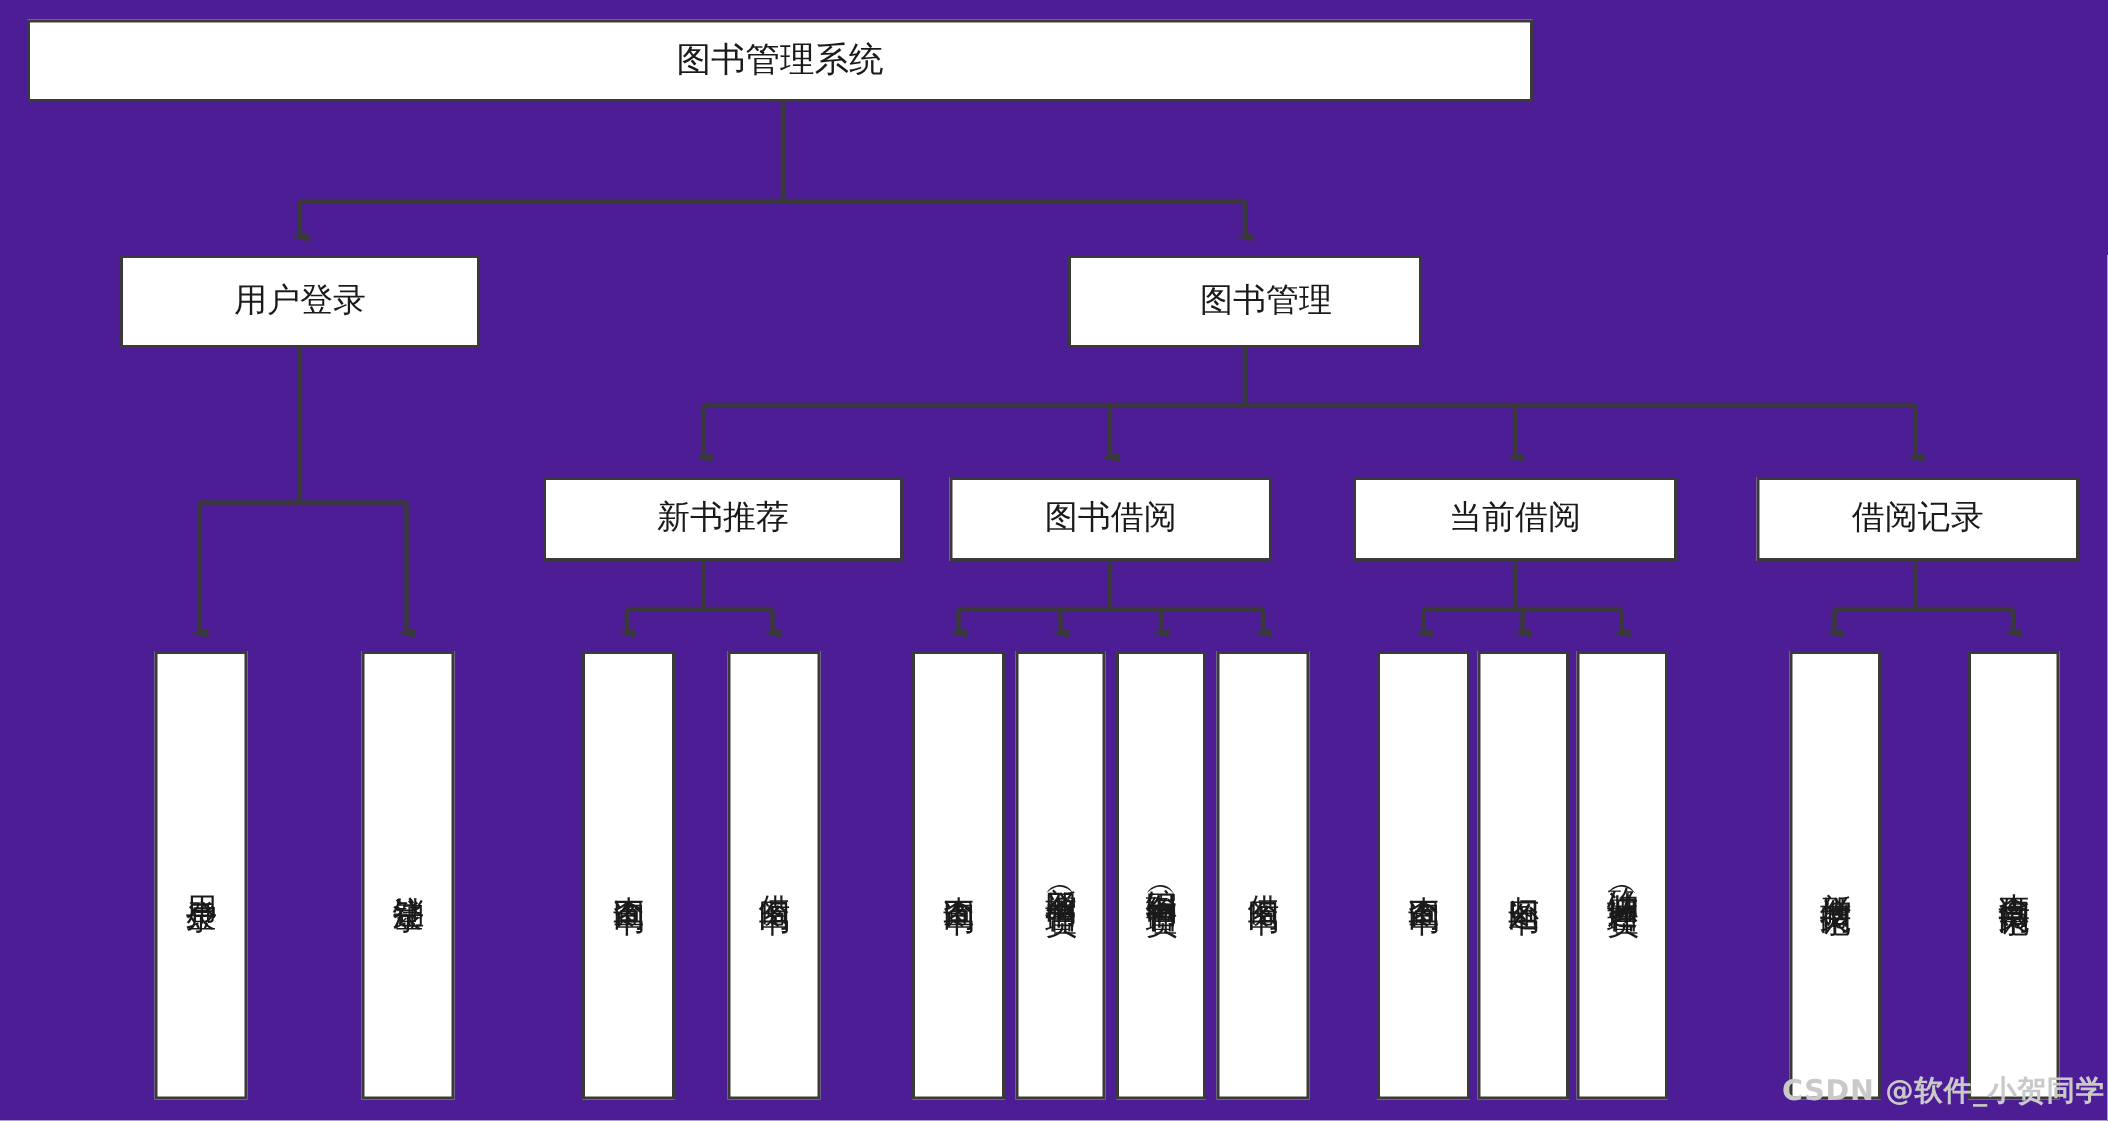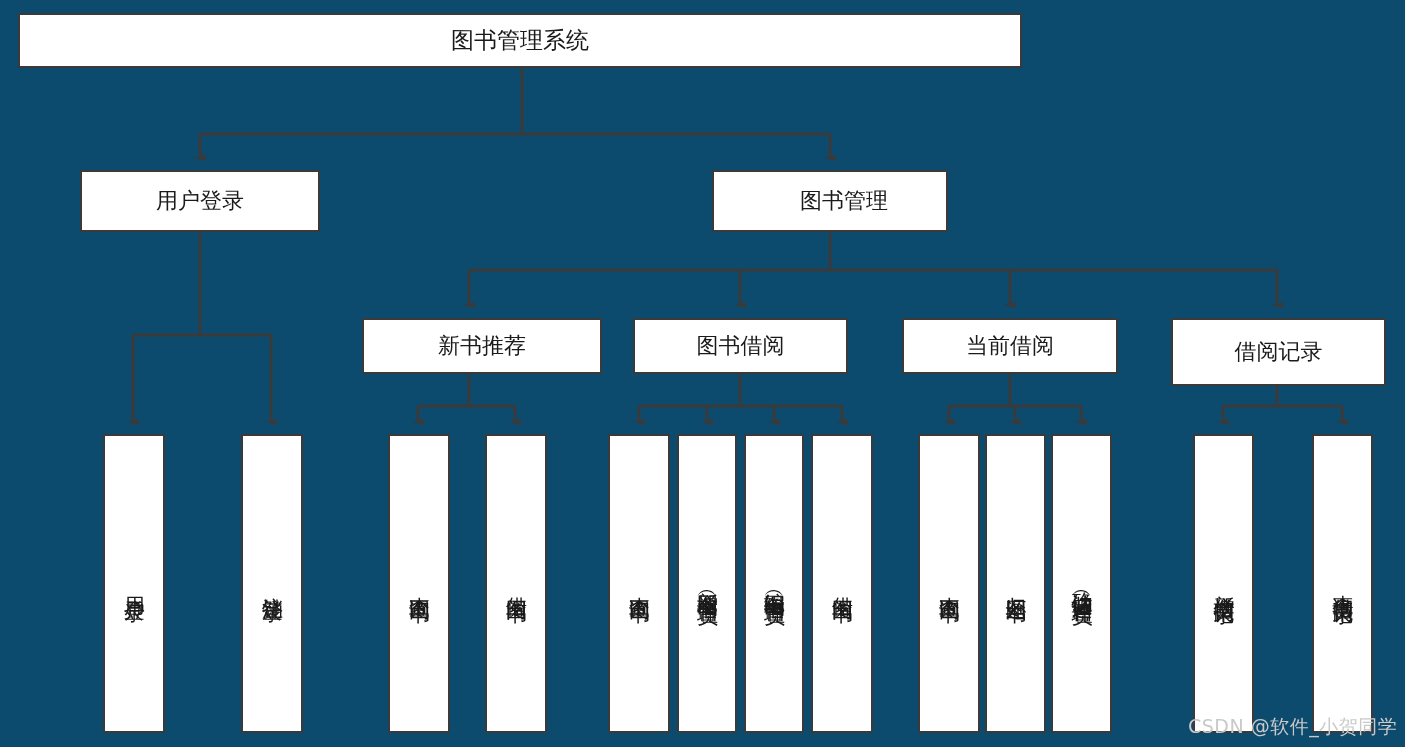--- a/index.html
+++ b/index.html
@@ -4,21 +4,21 @@
 <style>
   html, body {
     margin: 0;
     padding: 0;
     background: #ffffff;
   }
   #canvas {
     position: relative;
     width: 1405px;
     height: 747px;
-    background: #0c4a6e;
+    background: #4c1d95;
     font-family: "DejaVu Sans", "Liberation Sans", sans-serif;
     overflow: hidden;
   }
   svg.connectors {
     position: absolute;
     left: 0;
     top: 0;
     width: 1405px;
     height: 747px;
     pointer-events: none;
@@ -134,21 +134,21 @@
 
   <div class="node h" style="left:362px; top:318px; width:240px; height:56px;">
     <span class="txt">新书推荐</span>
   </div>
   <div class="node h" style="left:902px; top:318px; width:216px; height:56px;">
     <span class="txt">当前借阅</span>
   </div>
   <div class="node h" style="left:633px; top:318px; width:215px; height:56px;">
     <span class="txt">图书借阅</span>
   </div>
-  <div class="node h" style="left:1171px; top:318px; width:215px; height:68px;">
+  <div class="node h" style="left:1171px; top:318px; width:215px; height:56px;">
     <span class="txt">借阅记录</span>
   </div>
 
   <div class="node v" style="left:103px; top:434px; width:62px; height:299px;">
     <span class="txt">用户登录</span>
   </div>
   <div class="node v" style="left:241px; top:434px; width:62px; height:299px;">
     <span class="txt">注销登录</span>
   </div>
 
@@ -182,15 +182,15 @@
     <span class="txt">确认归还（管理员）</span>
   </div>
 
   <div class="node v" style="left:1193px; top:434px; width:61px; height:299px;">
     <span class="txt">新增借阅记录</span>
   </div>
   <div class="node v" style="left:1312px; top:434px; width:61px; height:299px;">
     <span class="txt">查询借阅记录</span>
   </div>
 
-  <div class="watermark" style="left:1188px; top:714px;">CSDN @软件_小贺同学</div>
+  <div class="watermark" style="left:1188px; top:714px;font-weight:bold;">CSDN @软件_小贺同学</div>
 
 </div>
 
 </body></html>

